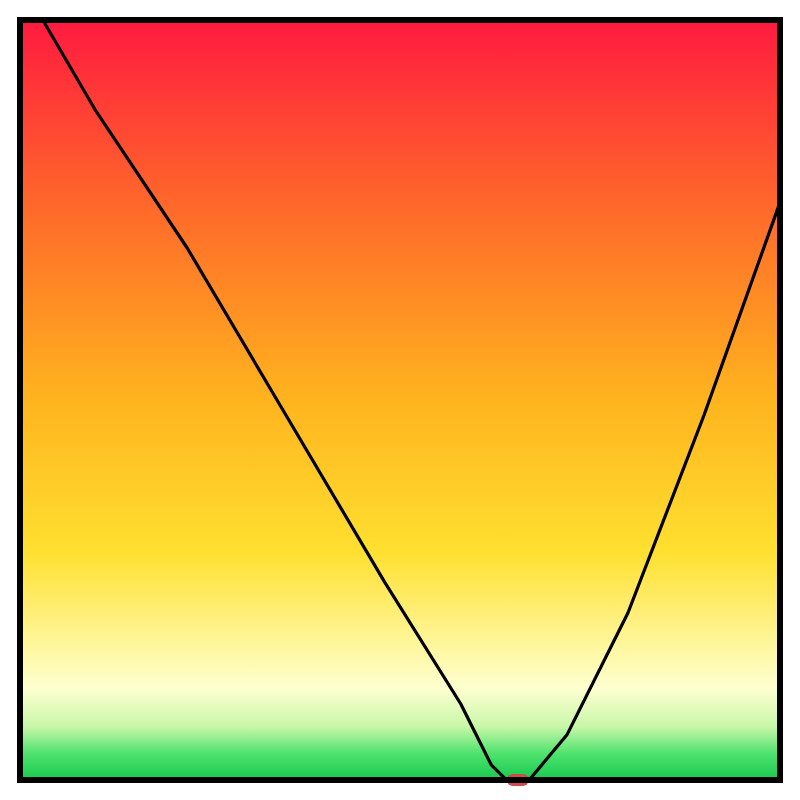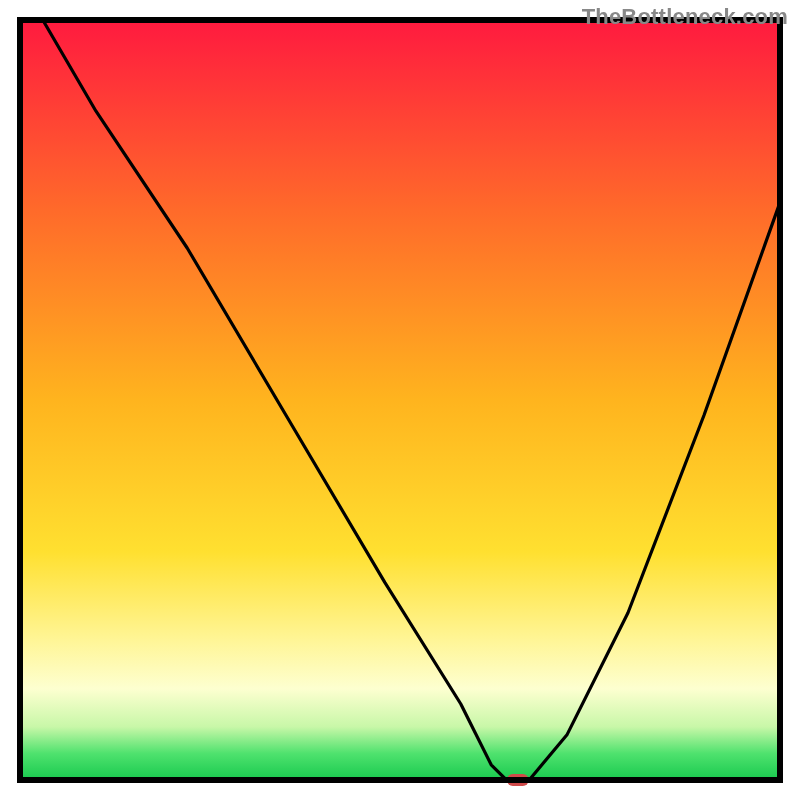--- a/index.html
+++ b/index.html
@@ -34,21 +34,20 @@
     width: 800px;
     height: 800px;
     display: block;
   }
 </style>
 </head>
 <body>
 
 <div class="chart-container">
 
-  <div class="watermark">TheBottleneck.com</div>
 
   <svg class="plot" viewBox="0 0 800 800">
     <defs>
       <linearGradient id="bg-grad" x1="0" y1="0" x2="0" y2="1">
           <stop offset="0.00%" stop-color="#ff1a3f"></stop>
           <stop offset="25.00%" stop-color="#ff6a2a"></stop>
           <stop offset="50.00%" stop-color="#ffb41e"></stop>
           <stop offset="70.00%" stop-color="#ffe030"></stop>
           <stop offset="82.00%" stop-color="#fff69a"></stop>
           <stop offset="88.00%" stop-color="#fdffd0"></stop>

